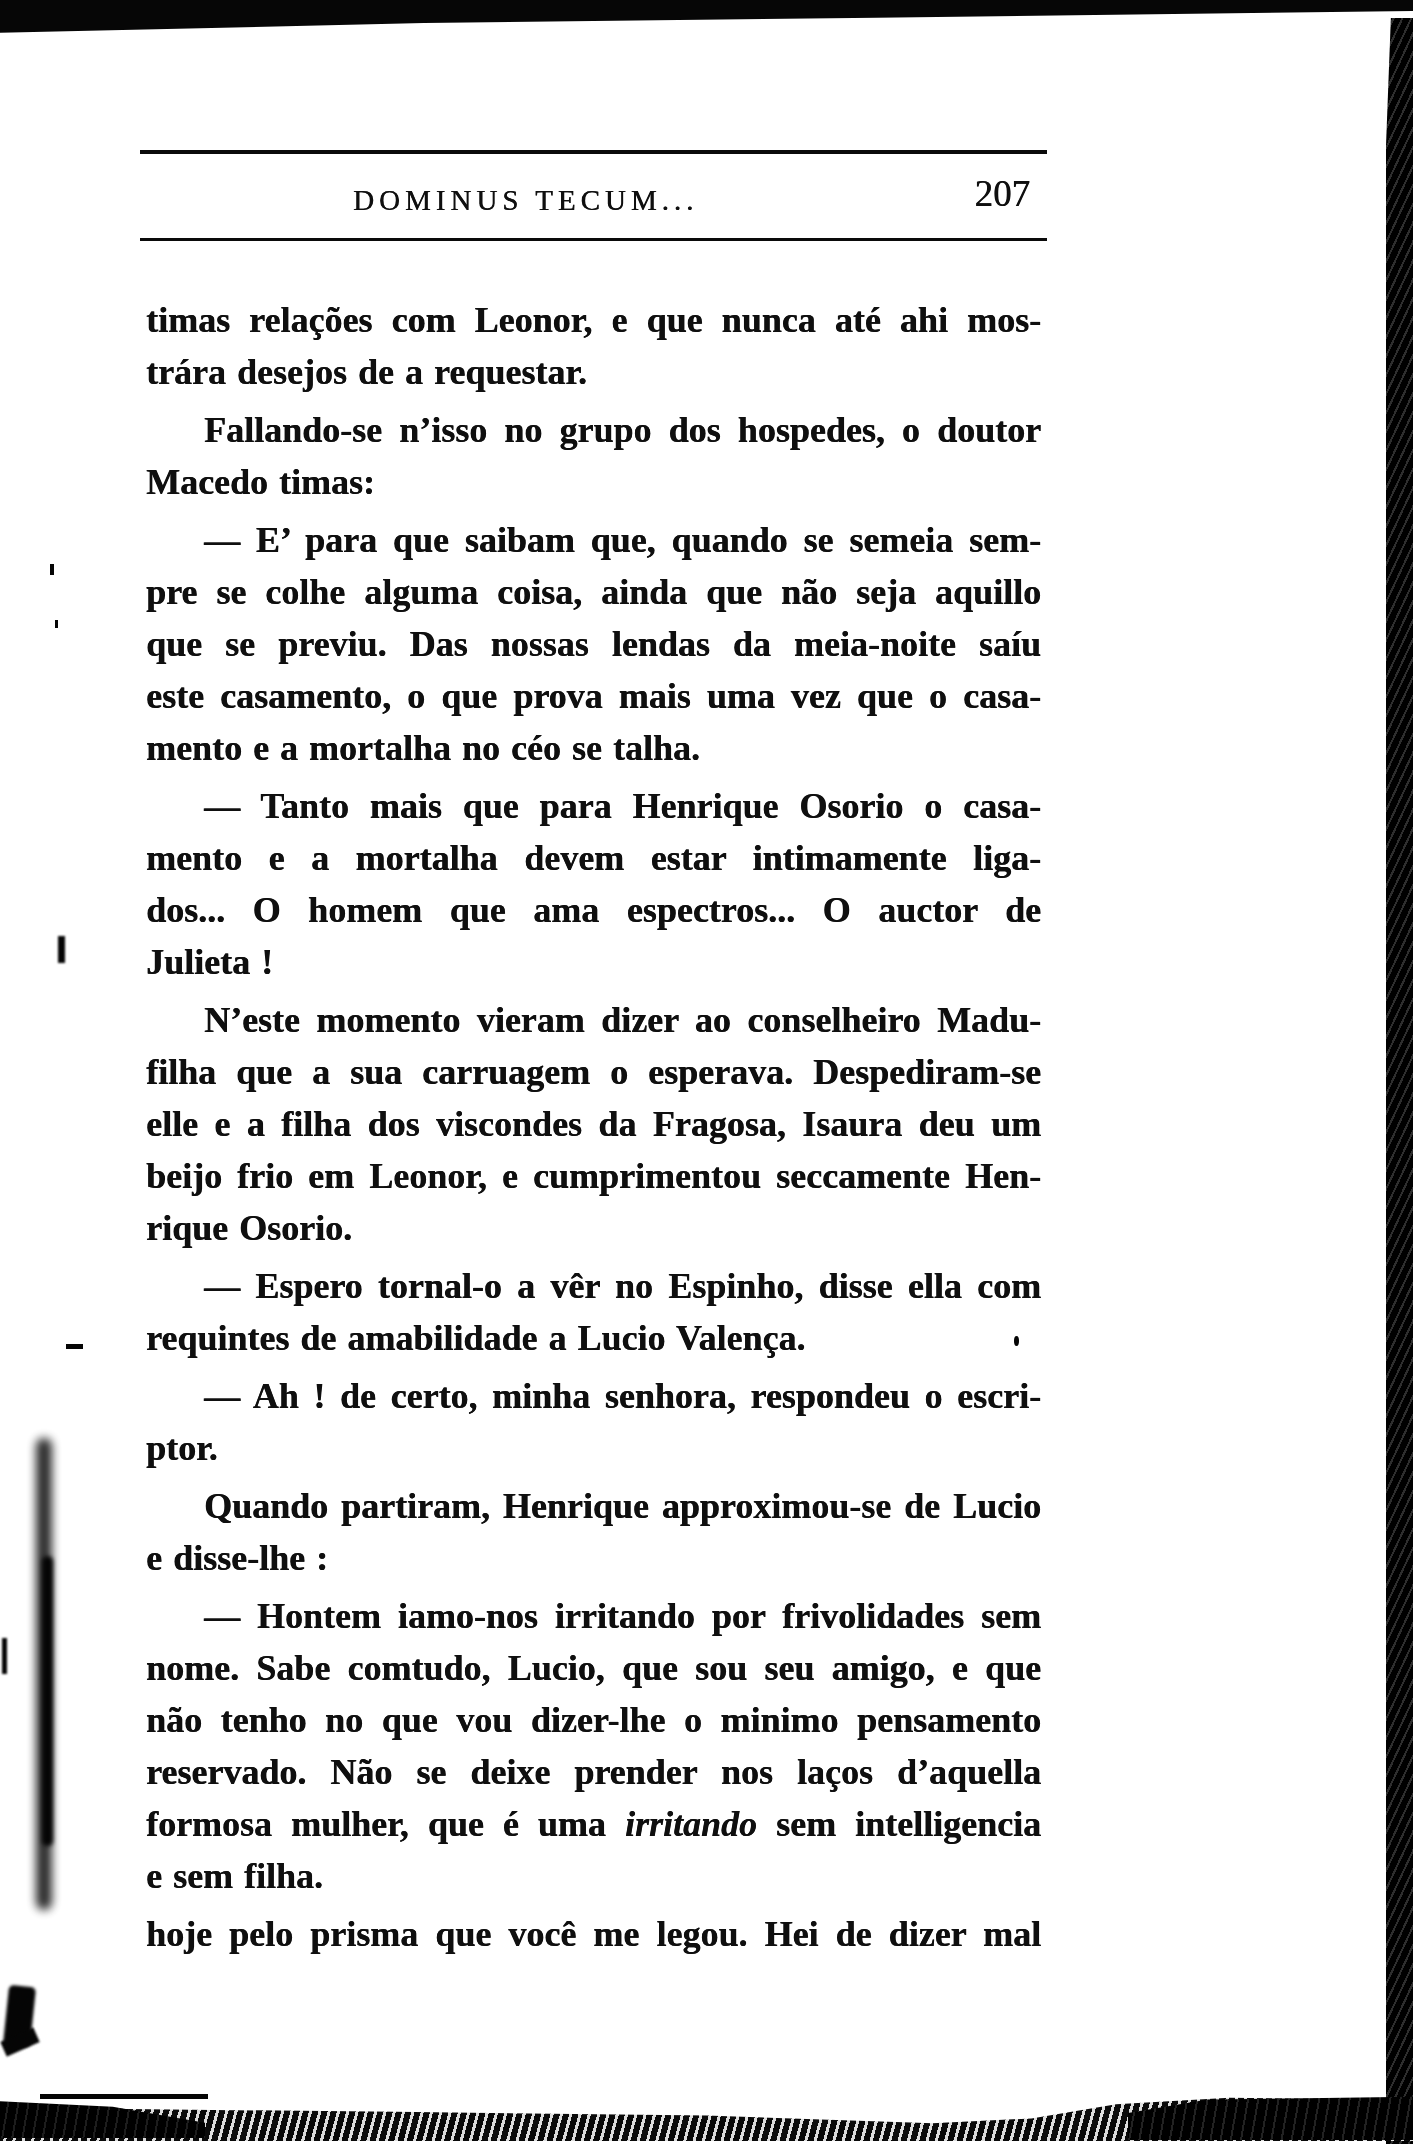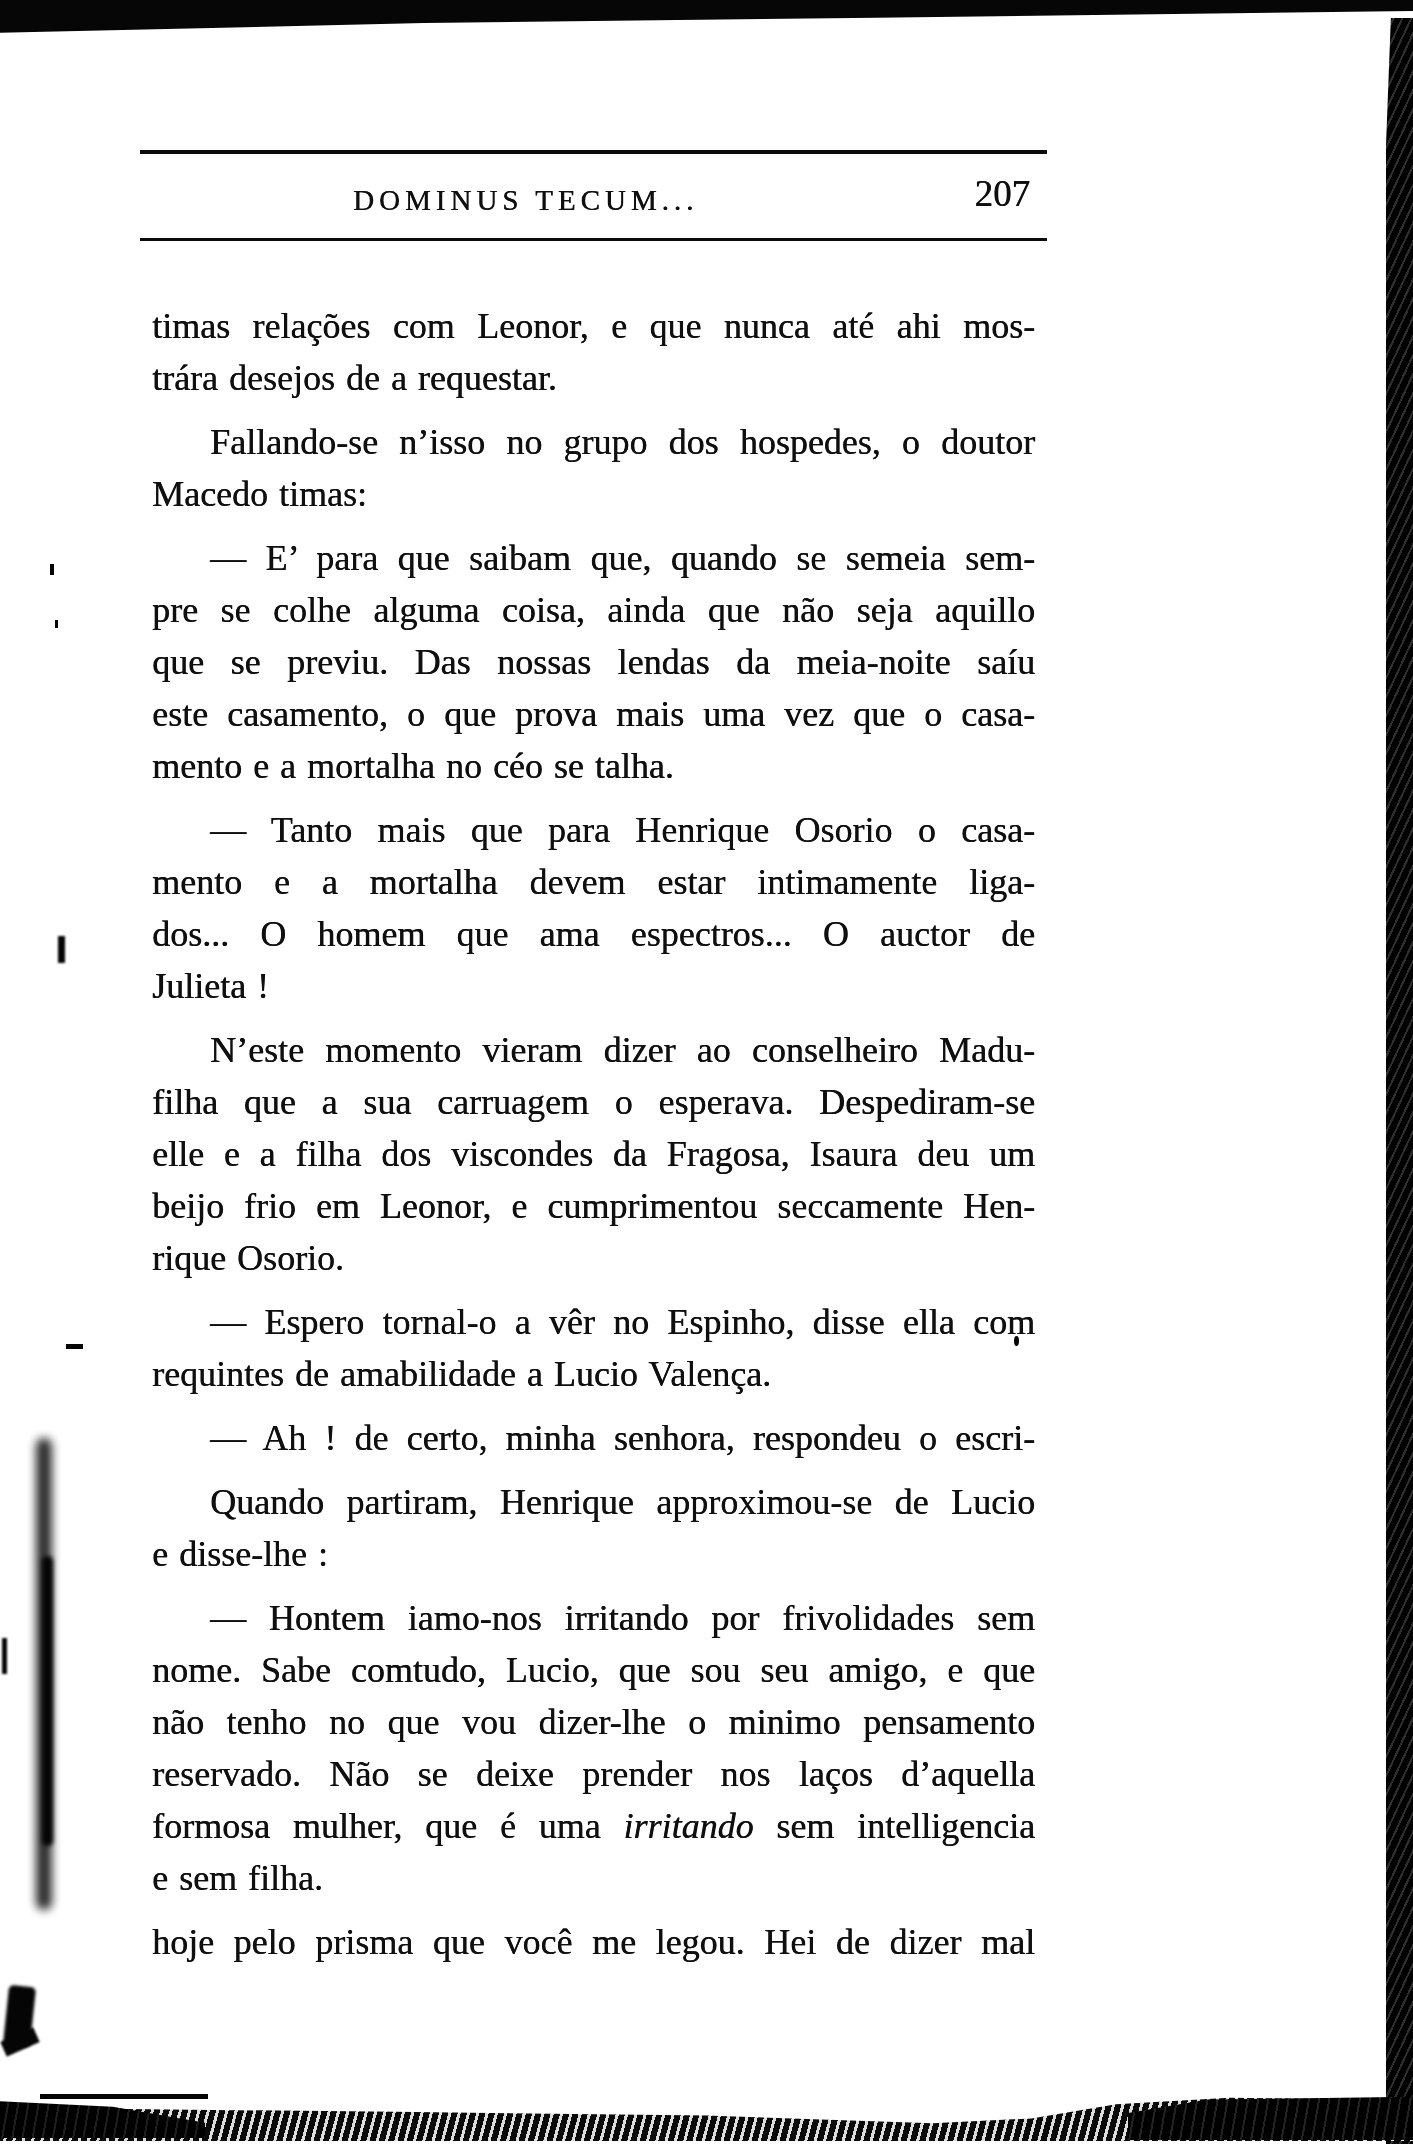--- a/index.html
+++ b/index.html
@@ -72,21 +72,21 @@
     position: absolute; right: 2px; top: 4px;
     font-size: 37px; text-shadow: 0.4px 0 0 currentColor;
   }
 
   
   .page-body {
     position: absolute; left: 140px; top: 288px; width: 907px;
     font-size: 36px; line-height: 52px; word-spacing: 2px;
     text-shadow: 0.4px 0 0 currentColor;
   }
-  .paragraph { margin: 12px; }
+  .paragraph { margin: 6px; font-weight: bold; }
   .text-line { white-space: normal; }
   .text-line.indent { text-indent: 58px; }
   .text-line.justified { text-align: justify; text-align-last: justify; }
 </style>
 </head>
 <body>
 
 <div class="scan-page" style="--ink: #0f0f0f; --paper: #ffffff;">
 
   <div class="top-band"></div>
@@ -142,20 +142,21 @@
         <div class="text-line justified"><span>elle e a filha dos viscondes da Fragosa, Isaura deu um</span></div>
         <div class="text-line justified"><span>beijo frio em Leonor, e cumprimentou seccamente Hen-</span></div>
         <div class="text-line"><span>rique Osorio.</span></div>
       </div>
       <div class="paragraph">
         <div class="text-line indent justified"><span>— Espero tornal-o a vêr no Espinho, disse ella com</span></div>
         <div class="text-line"><span>requintes de amabilidade a Lucio Valença.</span></div>
       </div>
       <div class="paragraph">
         <div class="text-line indent justified"><span>— Ah ! de certo, minha senhora, respondeu o escri-</span></div>
+        <div class="text-line"><span>ptor.</span></div>
       </div>
       <div class="paragraph">
         <div class="text-line indent justified"><span>Quando partiram, Henrique approximou-se de Lucio</span></div>
         <div class="text-line"><span>e disse-lhe :</span></div>
       </div>
       <div class="paragraph">
         <div class="text-line indent justified"><span>— Hontem iamo-nos irritando por frivolidades sem</span></div>
         <div class="text-line justified"><span>nome. Sabe comtudo, Lucio, que sou seu amigo, e que</span></div>
         <div class="text-line justified"><span>não tenho no que vou dizer-lhe o minimo pensamento</span></div>
         <div class="text-line justified"><span>reservado. Não se deixe prender nos laços d’aquella</span></div>

